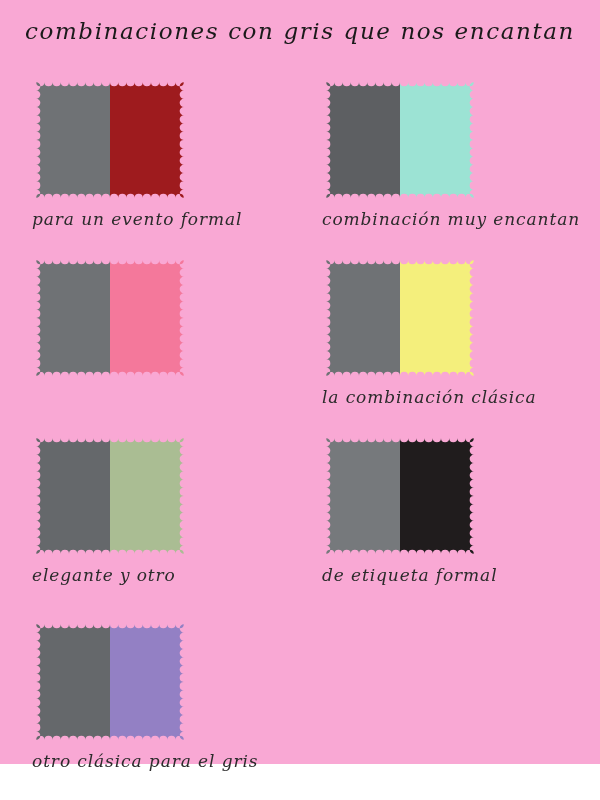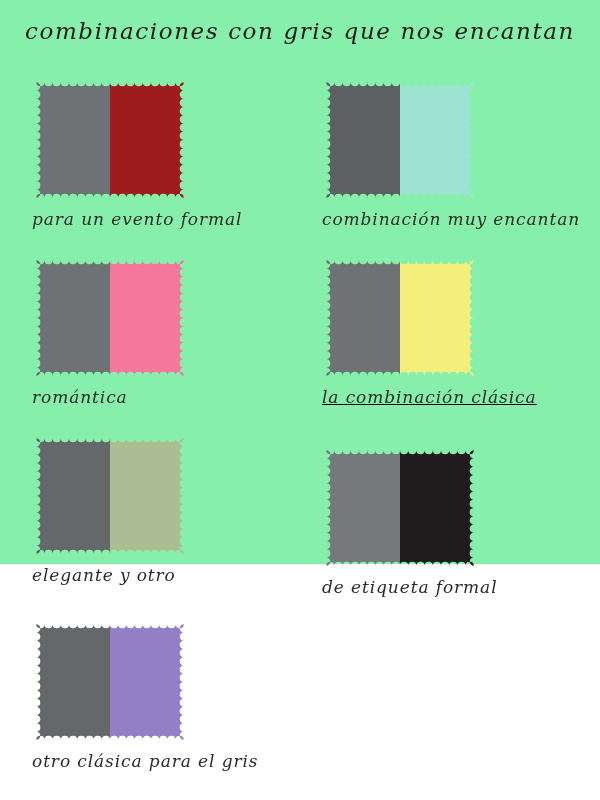--- a/index.html
+++ b/index.html
@@ -11,22 +11,22 @@
     width: 600px;
     height: 800px;
     overflow: hidden;
     font-family: "DejaVu Serif", serif;
     position: relative;
   }
 
   #page {
     position: relative;
     width: 600px;
-    height: 564px;
-    background: #86efac;
+    height: 764px;
+    background: #f9a8d4;
   }
 
   
   .page-title {
     position: absolute;
     left: 0;
     top: 18px;
     width: 600px;
     text-align: center;
     font-family: "DejaVu Serif", serif;
@@ -121,23 +121,22 @@
               <clipPath id="clip-2">
                 <path d="M 4.2 4.2 a 4.1000000000000005 4.1000000000000005 0 0 0 8.200000000000001 0 a 4.1000000000000005 4.1000000000000005 0 0 0 8.200000000000001 0 a 4.1000000000000005 4.1000000000000005 0 0 0 8.200000000000001 0 a 4.1000000000000005 4.1000000000000005 0 0 0 8.200000000000001 0 a 4.1000000000000005 4.1000000000000005 0 0 0 8.200000000000001 0 a 4.1000000000000005 4.1000000000000005 0 0 0 8.200000000000001 0 a 4.1000000000000005 4.1000000000000005 0 0 0 8.200000000000001 0 a 4.1000000000000005 4.1000000000000005 0 0 0 8.200000000000001 0 a 4.1000000000000005 4.1000000000000005 0 0 0 8.200000000000001 0 a 4.1000000000000005 4.1000000000000005 0 0 0 8.200000000000001 0 a 4.1000000000000005 4.1000000000000005 0 0 0 8.200000000000001 0 a 4.1000000000000005 4.1000000000000005 0 0 0 8.200000000000001 0 a 4.1000000000000005 4.1000000000000005 0 0 0 8.200000000000001 0 a 4.1000000000000005 4.1000000000000005 0 0 0 8.200000000000001 0 a 4.1000000000000005 4.1000000000000005 0 0 0 8.200000000000001 0 a 4.1000000000000005 4.1000000000000005 0 0 0 8.200000000000001 0 a 4.1000000000000005 4.1000000000000005 0 0 0 8.200000000000001 0 a 4.1000000000000005 4.1000000000000005 0 0 0 8.200000000000001 0 a 4.128571428571428 4.128571428571428 0 0 0 0 8.257142857142856 a 4.128571428571428 4.128571428571428 0 0 0 0 8.257142857142856 a 4.128571428571428 4.128571428571428 0 0 0 0 8.257142857142856 a 4.128571428571428 4.128571428571428 0 0 0 0 8.257142857142856 a 4.128571428571428 4.128571428571428 0 0 0 0 8.257142857142856 a 4.128571428571428 4.128571428571428 0 0 0 0 8.257142857142856 a 4.128571428571428 4.128571428571428 0 0 0 0 8.257142857142856 a 4.128571428571428 4.128571428571428 0 0 0 0 8.257142857142856 a 4.128571428571428 4.128571428571428 0 0 0 0 8.257142857142856 a 4.128571428571428 4.128571428571428 0 0 0 0 8.257142857142856 a 4.128571428571428 4.128571428571428 0 0 0 0 8.257142857142856 a 4.128571428571428 4.128571428571428 0 0 0 0 8.257142857142856 a 4.128571428571428 4.128571428571428 0 0 0 0 8.257142857142856 a 4.128571428571428 4.128571428571428 0 0 0 0 8.257142857142856 a 4.1000000000000005 4.1000000000000005 0 0 0 -8.200000000000001 0 a 4.1000000000000005 4.1000000000000005 0 0 0 -8.200000000000001 0 a 4.1000000000000005 4.1000000000000005 0 0 0 -8.200000000000001 0 a 4.1000000000000005 4.1000000000000005 0 0 0 -8.200000000000001 0 a 4.1000000000000005 4.1000000000000005 0 0 0 -8.200000000000001 0 a 4.1000000000000005 4.1000000000000005 0 0 0 -8.200000000000001 0 a 4.1000000000000005 4.1000000000000005 0 0 0 -8.200000000000001 0 a 4.1000000000000005 4.1000000000000005 0 0 0 -8.200000000000001 0 a 4.1000000000000005 4.1000000000000005 0 0 0 -8.200000000000001 0 a 4.1000000000000005 4.1000000000000005 0 0 0 -8.200000000000001 0 a 4.1000000000000005 4.1000000000000005 0 0 0 -8.200000000000001 0 a 4.1000000000000005 4.1000000000000005 0 0 0 -8.200000000000001 0 a 4.1000000000000005 4.1000000000000005 0 0 0 -8.200000000000001 0 a 4.1000000000000005 4.1000000000000005 0 0 0 -8.200000000000001 0 a 4.1000000000000005 4.1000000000000005 0 0 0 -8.200000000000001 0 a 4.1000000000000005 4.1000000000000005 0 0 0 -8.200000000000001 0 a 4.1000000000000005 4.1000000000000005 0 0 0 -8.200000000000001 0 a 4.1000000000000005 4.1000000000000005 0 0 0 -8.200000000000001 0 a 4.128571428571428 4.128571428571428 0 0 0 0 -8.257142857142856 a 4.128571428571428 4.128571428571428 0 0 0 0 -8.257142857142856 a 4.128571428571428 4.128571428571428 0 0 0 0 -8.257142857142856 a 4.128571428571428 4.128571428571428 0 0 0 0 -8.257142857142856 a 4.128571428571428 4.128571428571428 0 0 0 0 -8.257142857142856 a 4.128571428571428 4.128571428571428 0 0 0 0 -8.257142857142856 a 4.128571428571428 4.128571428571428 0 0 0 0 -8.257142857142856 a 4.128571428571428 4.128571428571428 0 0 0 0 -8.257142857142856 a 4.128571428571428 4.128571428571428 0 0 0 0 -8.257142857142856 a 4.128571428571428 4.128571428571428 0 0 0 0 -8.257142857142856 a 4.128571428571428 4.128571428571428 0 0 0 0 -8.257142857142856 a 4.128571428571428 4.128571428571428 0 0 0 0 -8.257142857142856 a 4.128571428571428 4.128571428571428 0 0 0 0 -8.257142857142856 a 4.128571428571428 4.128571428571428 0 0 0 0 -8.257142857142856 Z"></path>
               </clipPath>
             </defs>
             <g clip-path="url(#clip-2)">
               <rect x="0" y="0" width="78" height="124" fill="#6f7275"></rect>
               <rect x="78" y="0" width="78" height="124" fill="#f4789b"></rect>
             </g>
           </svg>
         </div>
-        <div class="caption">romántica</div>
-      </div>
-      <div class="card" style="left: 322px; top: 186px; text-decoration: underline;">
+      </div>
+      <div class="card" style="left: 322px; top: 186px;">
         <div class="swatch-wrap">
           <svg class="swatch-svg" viewBox="0 0 156 124">
             <defs>
               <clipPath id="clip-3">
                 <path d="M 4.2 4.2 a 4.1000000000000005 4.1000000000000005 0 0 0 8.200000000000001 0 a 4.1000000000000005 4.1000000000000005 0 0 0 8.200000000000001 0 a 4.1000000000000005 4.1000000000000005 0 0 0 8.200000000000001 0 a 4.1000000000000005 4.1000000000000005 0 0 0 8.200000000000001 0 a 4.1000000000000005 4.1000000000000005 0 0 0 8.200000000000001 0 a 4.1000000000000005 4.1000000000000005 0 0 0 8.200000000000001 0 a 4.1000000000000005 4.1000000000000005 0 0 0 8.200000000000001 0 a 4.1000000000000005 4.1000000000000005 0 0 0 8.200000000000001 0 a 4.1000000000000005 4.1000000000000005 0 0 0 8.200000000000001 0 a 4.1000000000000005 4.1000000000000005 0 0 0 8.200000000000001 0 a 4.1000000000000005 4.1000000000000005 0 0 0 8.200000000000001 0 a 4.1000000000000005 4.1000000000000005 0 0 0 8.200000000000001 0 a 4.1000000000000005 4.1000000000000005 0 0 0 8.200000000000001 0 a 4.1000000000000005 4.1000000000000005 0 0 0 8.200000000000001 0 a 4.1000000000000005 4.1000000000000005 0 0 0 8.200000000000001 0 a 4.1000000000000005 4.1000000000000005 0 0 0 8.200000000000001 0 a 4.1000000000000005 4.1000000000000005 0 0 0 8.200000000000001 0 a 4.1000000000000005 4.1000000000000005 0 0 0 8.200000000000001 0 a 4.128571428571428 4.128571428571428 0 0 0 0 8.257142857142856 a 4.128571428571428 4.128571428571428 0 0 0 0 8.257142857142856 a 4.128571428571428 4.128571428571428 0 0 0 0 8.257142857142856 a 4.128571428571428 4.128571428571428 0 0 0 0 8.257142857142856 a 4.128571428571428 4.128571428571428 0 0 0 0 8.257142857142856 a 4.128571428571428 4.128571428571428 0 0 0 0 8.257142857142856 a 4.128571428571428 4.128571428571428 0 0 0 0 8.257142857142856 a 4.128571428571428 4.128571428571428 0 0 0 0 8.257142857142856 a 4.128571428571428 4.128571428571428 0 0 0 0 8.257142857142856 a 4.128571428571428 4.128571428571428 0 0 0 0 8.257142857142856 a 4.128571428571428 4.128571428571428 0 0 0 0 8.257142857142856 a 4.128571428571428 4.128571428571428 0 0 0 0 8.257142857142856 a 4.128571428571428 4.128571428571428 0 0 0 0 8.257142857142856 a 4.128571428571428 4.128571428571428 0 0 0 0 8.257142857142856 a 4.1000000000000005 4.1000000000000005 0 0 0 -8.200000000000001 0 a 4.1000000000000005 4.1000000000000005 0 0 0 -8.200000000000001 0 a 4.1000000000000005 4.1000000000000005 0 0 0 -8.200000000000001 0 a 4.1000000000000005 4.1000000000000005 0 0 0 -8.200000000000001 0 a 4.1000000000000005 4.1000000000000005 0 0 0 -8.200000000000001 0 a 4.1000000000000005 4.1000000000000005 0 0 0 -8.200000000000001 0 a 4.1000000000000005 4.1000000000000005 0 0 0 -8.200000000000001 0 a 4.1000000000000005 4.1000000000000005 0 0 0 -8.200000000000001 0 a 4.1000000000000005 4.1000000000000005 0 0 0 -8.200000000000001 0 a 4.1000000000000005 4.1000000000000005 0 0 0 -8.200000000000001 0 a 4.1000000000000005 4.1000000000000005 0 0 0 -8.200000000000001 0 a 4.1000000000000005 4.1000000000000005 0 0 0 -8.200000000000001 0 a 4.1000000000000005 4.1000000000000005 0 0 0 -8.200000000000001 0 a 4.1000000000000005 4.1000000000000005 0 0 0 -8.200000000000001 0 a 4.1000000000000005 4.1000000000000005 0 0 0 -8.200000000000001 0 a 4.1000000000000005 4.1000000000000005 0 0 0 -8.200000000000001 0 a 4.1000000000000005 4.1000000000000005 0 0 0 -8.200000000000001 0 a 4.1000000000000005 4.1000000000000005 0 0 0 -8.200000000000001 0 a 4.128571428571428 4.128571428571428 0 0 0 0 -8.257142857142856 a 4.128571428571428 4.128571428571428 0 0 0 0 -8.257142857142856 a 4.128571428571428 4.128571428571428 0 0 0 0 -8.257142857142856 a 4.128571428571428 4.128571428571428 0 0 0 0 -8.257142857142856 a 4.128571428571428 4.128571428571428 0 0 0 0 -8.257142857142856 a 4.128571428571428 4.128571428571428 0 0 0 0 -8.257142857142856 a 4.128571428571428 4.128571428571428 0 0 0 0 -8.257142857142856 a 4.128571428571428 4.128571428571428 0 0 0 0 -8.257142857142856 a 4.128571428571428 4.128571428571428 0 0 0 0 -8.257142857142856 a 4.128571428571428 4.128571428571428 0 0 0 0 -8.257142857142856 a 4.128571428571428 4.128571428571428 0 0 0 0 -8.257142857142856 a 4.128571428571428 4.128571428571428 0 0 0 0 -8.257142857142856 a 4.128571428571428 4.128571428571428 0 0 0 0 -8.257142857142856 a 4.128571428571428 4.128571428571428 0 0 0 0 -8.257142857142856 Z"></path>
               </clipPath>
             </defs>
             <g clip-path="url(#clip-3)">
               <rect x="0" y="0" width="78" height="124" fill="#6f7275"></rect>
               <rect x="78" y="0" width="78" height="124" fill="#f4ef7c"></rect>
@@ -155,21 +154,21 @@
               </clipPath>
             </defs>
             <g clip-path="url(#clip-4)">
               <rect x="0" y="0" width="78" height="124" fill="#65686b"></rect>
               <rect x="78" y="0" width="78" height="124" fill="#aabd93"></rect>
             </g>
           </svg>
         </div>
         <div class="caption">elegante y otro</div>
       </div>
-      <div class="card" style="left: 322px; top: 376px;">
+      <div class="card" style="left: 322px; top: 364px;">
         <div class="swatch-wrap">
           <svg class="swatch-svg" viewBox="0 0 156 124">
             <defs>
               <clipPath id="clip-5">
                 <path d="M 4.2 4.2 a 4.1000000000000005 4.1000000000000005 0 0 0 8.200000000000001 0 a 4.1000000000000005 4.1000000000000005 0 0 0 8.200000000000001 0 a 4.1000000000000005 4.1000000000000005 0 0 0 8.200000000000001 0 a 4.1000000000000005 4.1000000000000005 0 0 0 8.200000000000001 0 a 4.1000000000000005 4.1000000000000005 0 0 0 8.200000000000001 0 a 4.1000000000000005 4.1000000000000005 0 0 0 8.200000000000001 0 a 4.1000000000000005 4.1000000000000005 0 0 0 8.200000000000001 0 a 4.1000000000000005 4.1000000000000005 0 0 0 8.200000000000001 0 a 4.1000000000000005 4.1000000000000005 0 0 0 8.200000000000001 0 a 4.1000000000000005 4.1000000000000005 0 0 0 8.200000000000001 0 a 4.1000000000000005 4.1000000000000005 0 0 0 8.200000000000001 0 a 4.1000000000000005 4.1000000000000005 0 0 0 8.200000000000001 0 a 4.1000000000000005 4.1000000000000005 0 0 0 8.200000000000001 0 a 4.1000000000000005 4.1000000000000005 0 0 0 8.200000000000001 0 a 4.1000000000000005 4.1000000000000005 0 0 0 8.200000000000001 0 a 4.1000000000000005 4.1000000000000005 0 0 0 8.200000000000001 0 a 4.1000000000000005 4.1000000000000005 0 0 0 8.200000000000001 0 a 4.1000000000000005 4.1000000000000005 0 0 0 8.200000000000001 0 a 4.128571428571428 4.128571428571428 0 0 0 0 8.257142857142856 a 4.128571428571428 4.128571428571428 0 0 0 0 8.257142857142856 a 4.128571428571428 4.128571428571428 0 0 0 0 8.257142857142856 a 4.128571428571428 4.128571428571428 0 0 0 0 8.257142857142856 a 4.128571428571428 4.128571428571428 0 0 0 0 8.257142857142856 a 4.128571428571428 4.128571428571428 0 0 0 0 8.257142857142856 a 4.128571428571428 4.128571428571428 0 0 0 0 8.257142857142856 a 4.128571428571428 4.128571428571428 0 0 0 0 8.257142857142856 a 4.128571428571428 4.128571428571428 0 0 0 0 8.257142857142856 a 4.128571428571428 4.128571428571428 0 0 0 0 8.257142857142856 a 4.128571428571428 4.128571428571428 0 0 0 0 8.257142857142856 a 4.128571428571428 4.128571428571428 0 0 0 0 8.257142857142856 a 4.128571428571428 4.128571428571428 0 0 0 0 8.257142857142856 a 4.128571428571428 4.128571428571428 0 0 0 0 8.257142857142856 a 4.1000000000000005 4.1000000000000005 0 0 0 -8.200000000000001 0 a 4.1000000000000005 4.1000000000000005 0 0 0 -8.200000000000001 0 a 4.1000000000000005 4.1000000000000005 0 0 0 -8.200000000000001 0 a 4.1000000000000005 4.1000000000000005 0 0 0 -8.200000000000001 0 a 4.1000000000000005 4.1000000000000005 0 0 0 -8.200000000000001 0 a 4.1000000000000005 4.1000000000000005 0 0 0 -8.200000000000001 0 a 4.1000000000000005 4.1000000000000005 0 0 0 -8.200000000000001 0 a 4.1000000000000005 4.1000000000000005 0 0 0 -8.200000000000001 0 a 4.1000000000000005 4.1000000000000005 0 0 0 -8.200000000000001 0 a 4.1000000000000005 4.1000000000000005 0 0 0 -8.200000000000001 0 a 4.1000000000000005 4.1000000000000005 0 0 0 -8.200000000000001 0 a 4.1000000000000005 4.1000000000000005 0 0 0 -8.200000000000001 0 a 4.1000000000000005 4.1000000000000005 0 0 0 -8.200000000000001 0 a 4.1000000000000005 4.1000000000000005 0 0 0 -8.200000000000001 0 a 4.1000000000000005 4.1000000000000005 0 0 0 -8.200000000000001 0 a 4.1000000000000005 4.1000000000000005 0 0 0 -8.200000000000001 0 a 4.1000000000000005 4.1000000000000005 0 0 0 -8.200000000000001 0 a 4.1000000000000005 4.1000000000000005 0 0 0 -8.200000000000001 0 a 4.128571428571428 4.128571428571428 0 0 0 0 -8.257142857142856 a 4.128571428571428 4.128571428571428 0 0 0 0 -8.257142857142856 a 4.128571428571428 4.128571428571428 0 0 0 0 -8.257142857142856 a 4.128571428571428 4.128571428571428 0 0 0 0 -8.257142857142856 a 4.128571428571428 4.128571428571428 0 0 0 0 -8.257142857142856 a 4.128571428571428 4.128571428571428 0 0 0 0 -8.257142857142856 a 4.128571428571428 4.128571428571428 0 0 0 0 -8.257142857142856 a 4.128571428571428 4.128571428571428 0 0 0 0 -8.257142857142856 a 4.128571428571428 4.128571428571428 0 0 0 0 -8.257142857142856 a 4.128571428571428 4.128571428571428 0 0 0 0 -8.257142857142856 a 4.128571428571428 4.128571428571428 0 0 0 0 -8.257142857142856 a 4.128571428571428 4.128571428571428 0 0 0 0 -8.257142857142856 a 4.128571428571428 4.128571428571428 0 0 0 0 -8.257142857142856 a 4.128571428571428 4.128571428571428 0 0 0 0 -8.257142857142856 Z"></path>
               </clipPath>
             </defs>
             <g clip-path="url(#clip-5)">
               <rect x="0" y="0" width="78" height="124" fill="#76797c"></rect>
               <rect x="78" y="0" width="78" height="124" fill="#201c1d"></rect>

